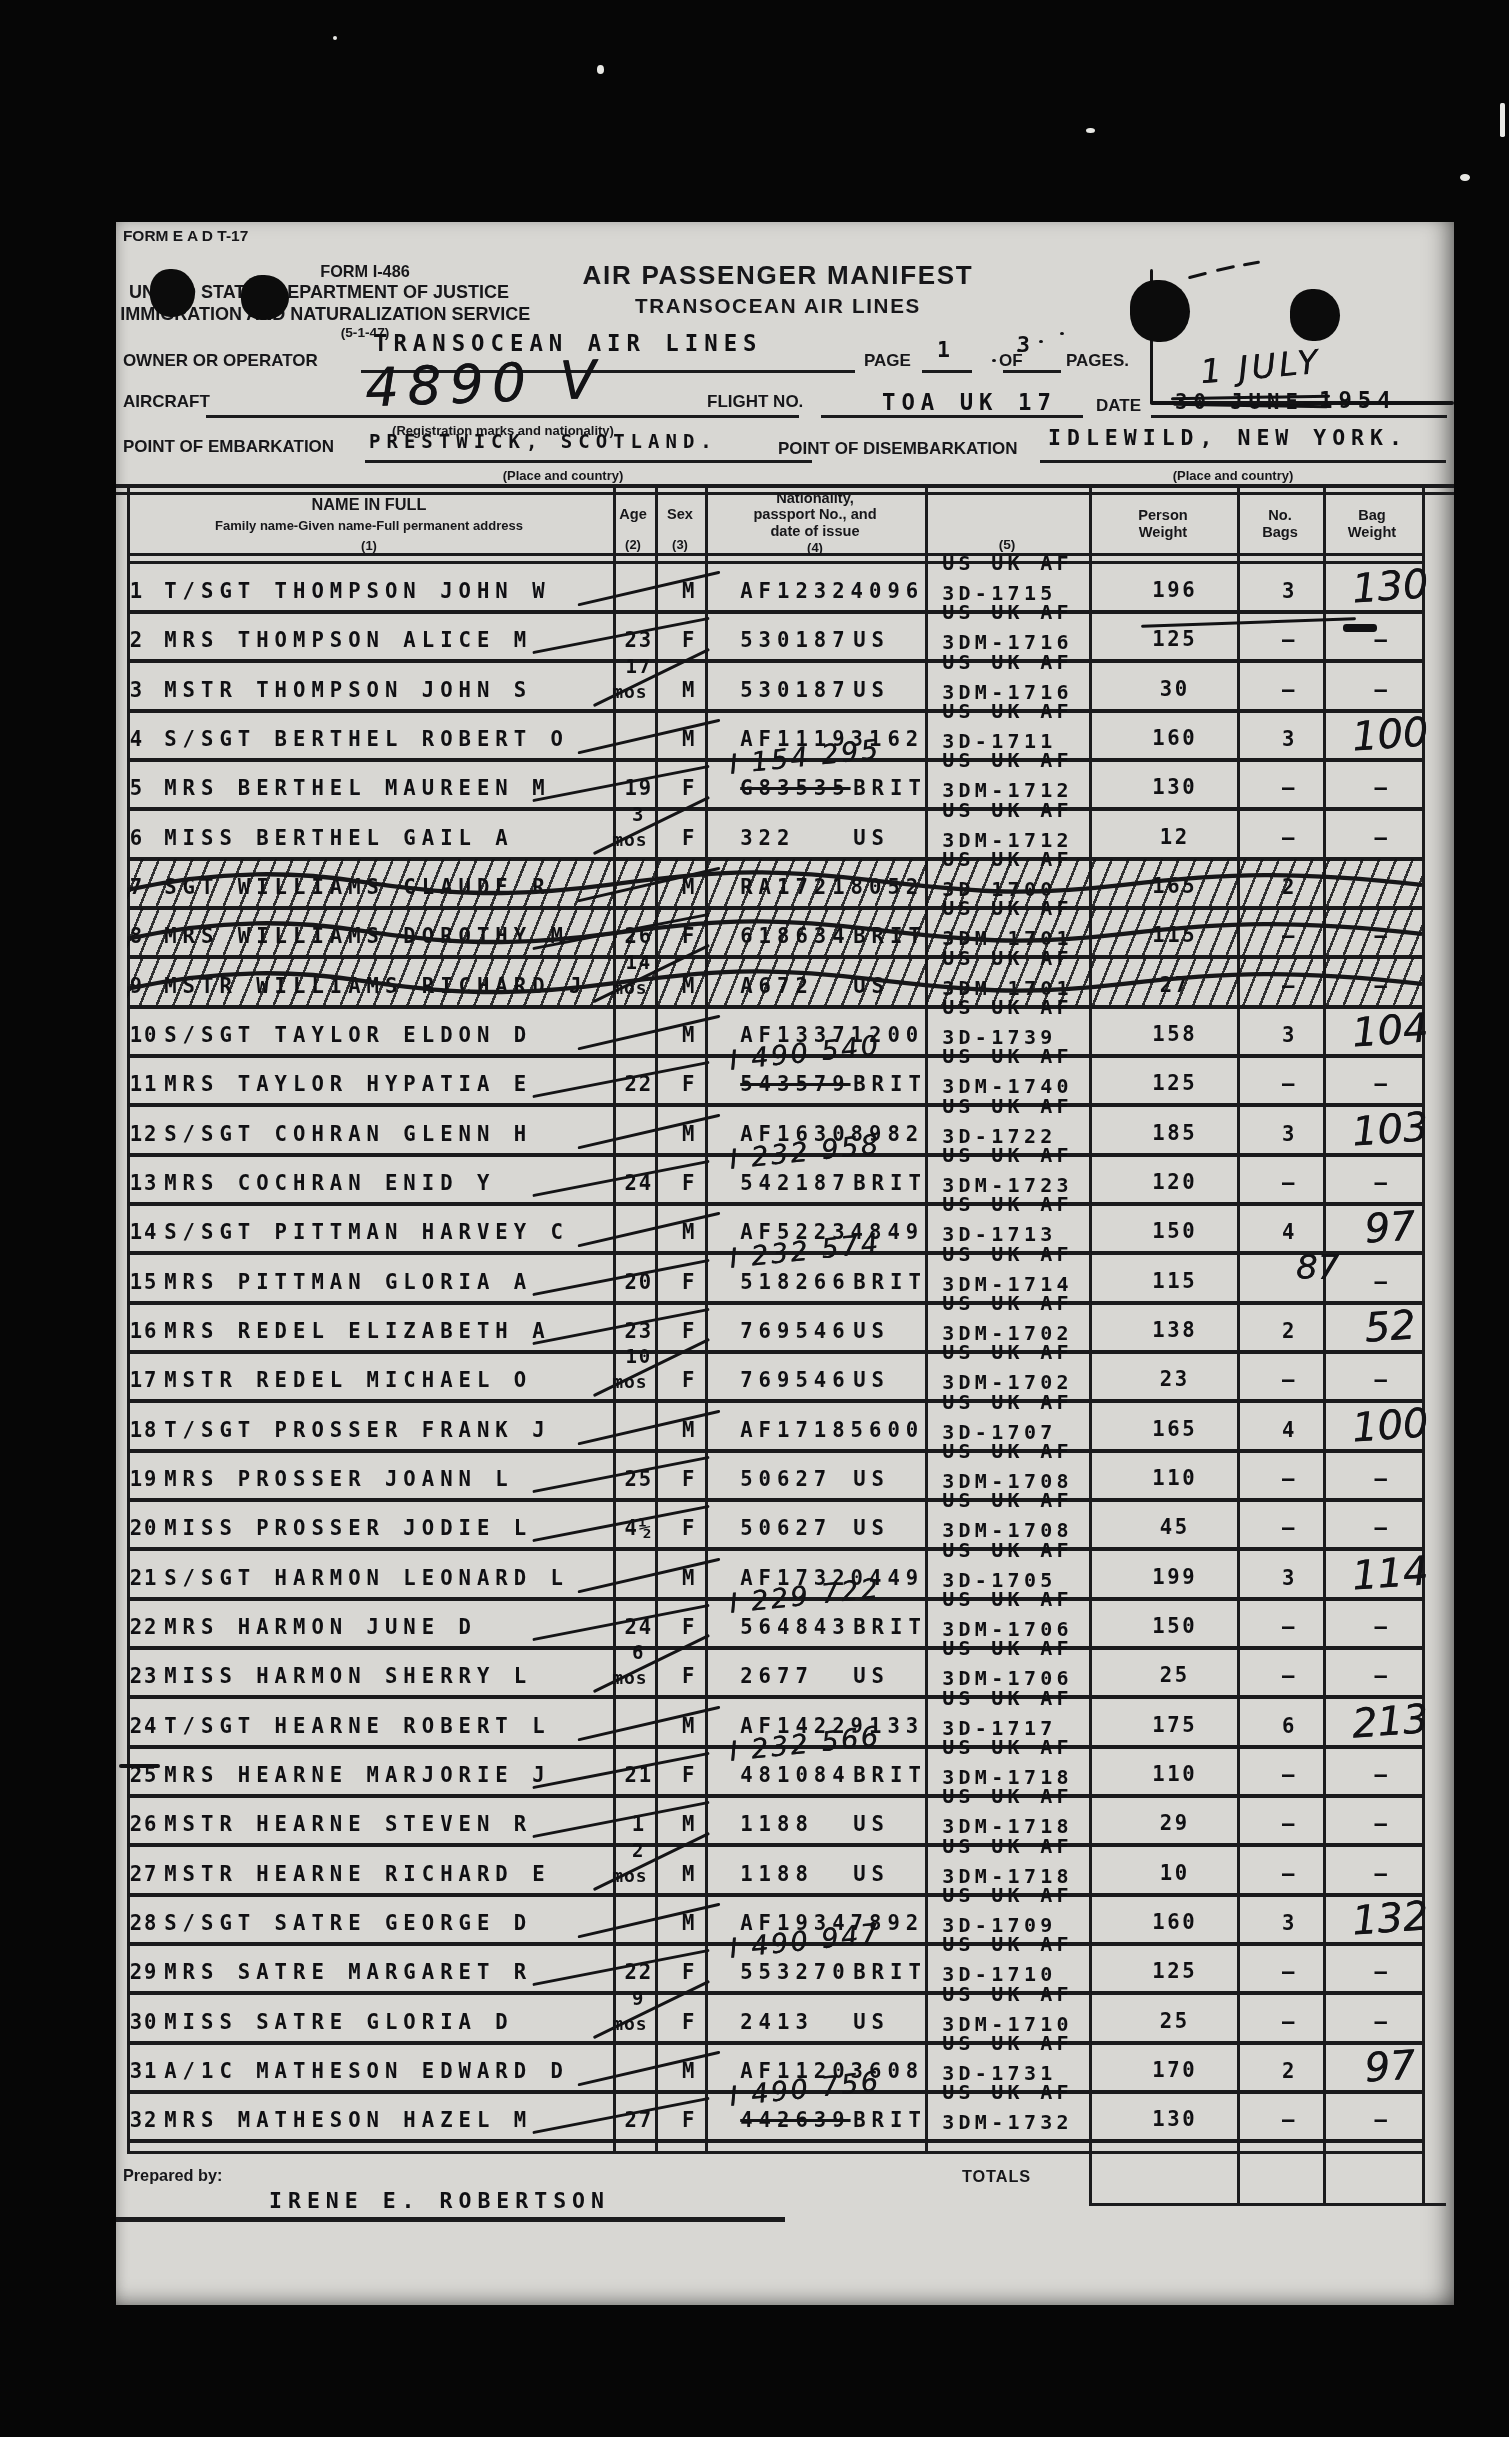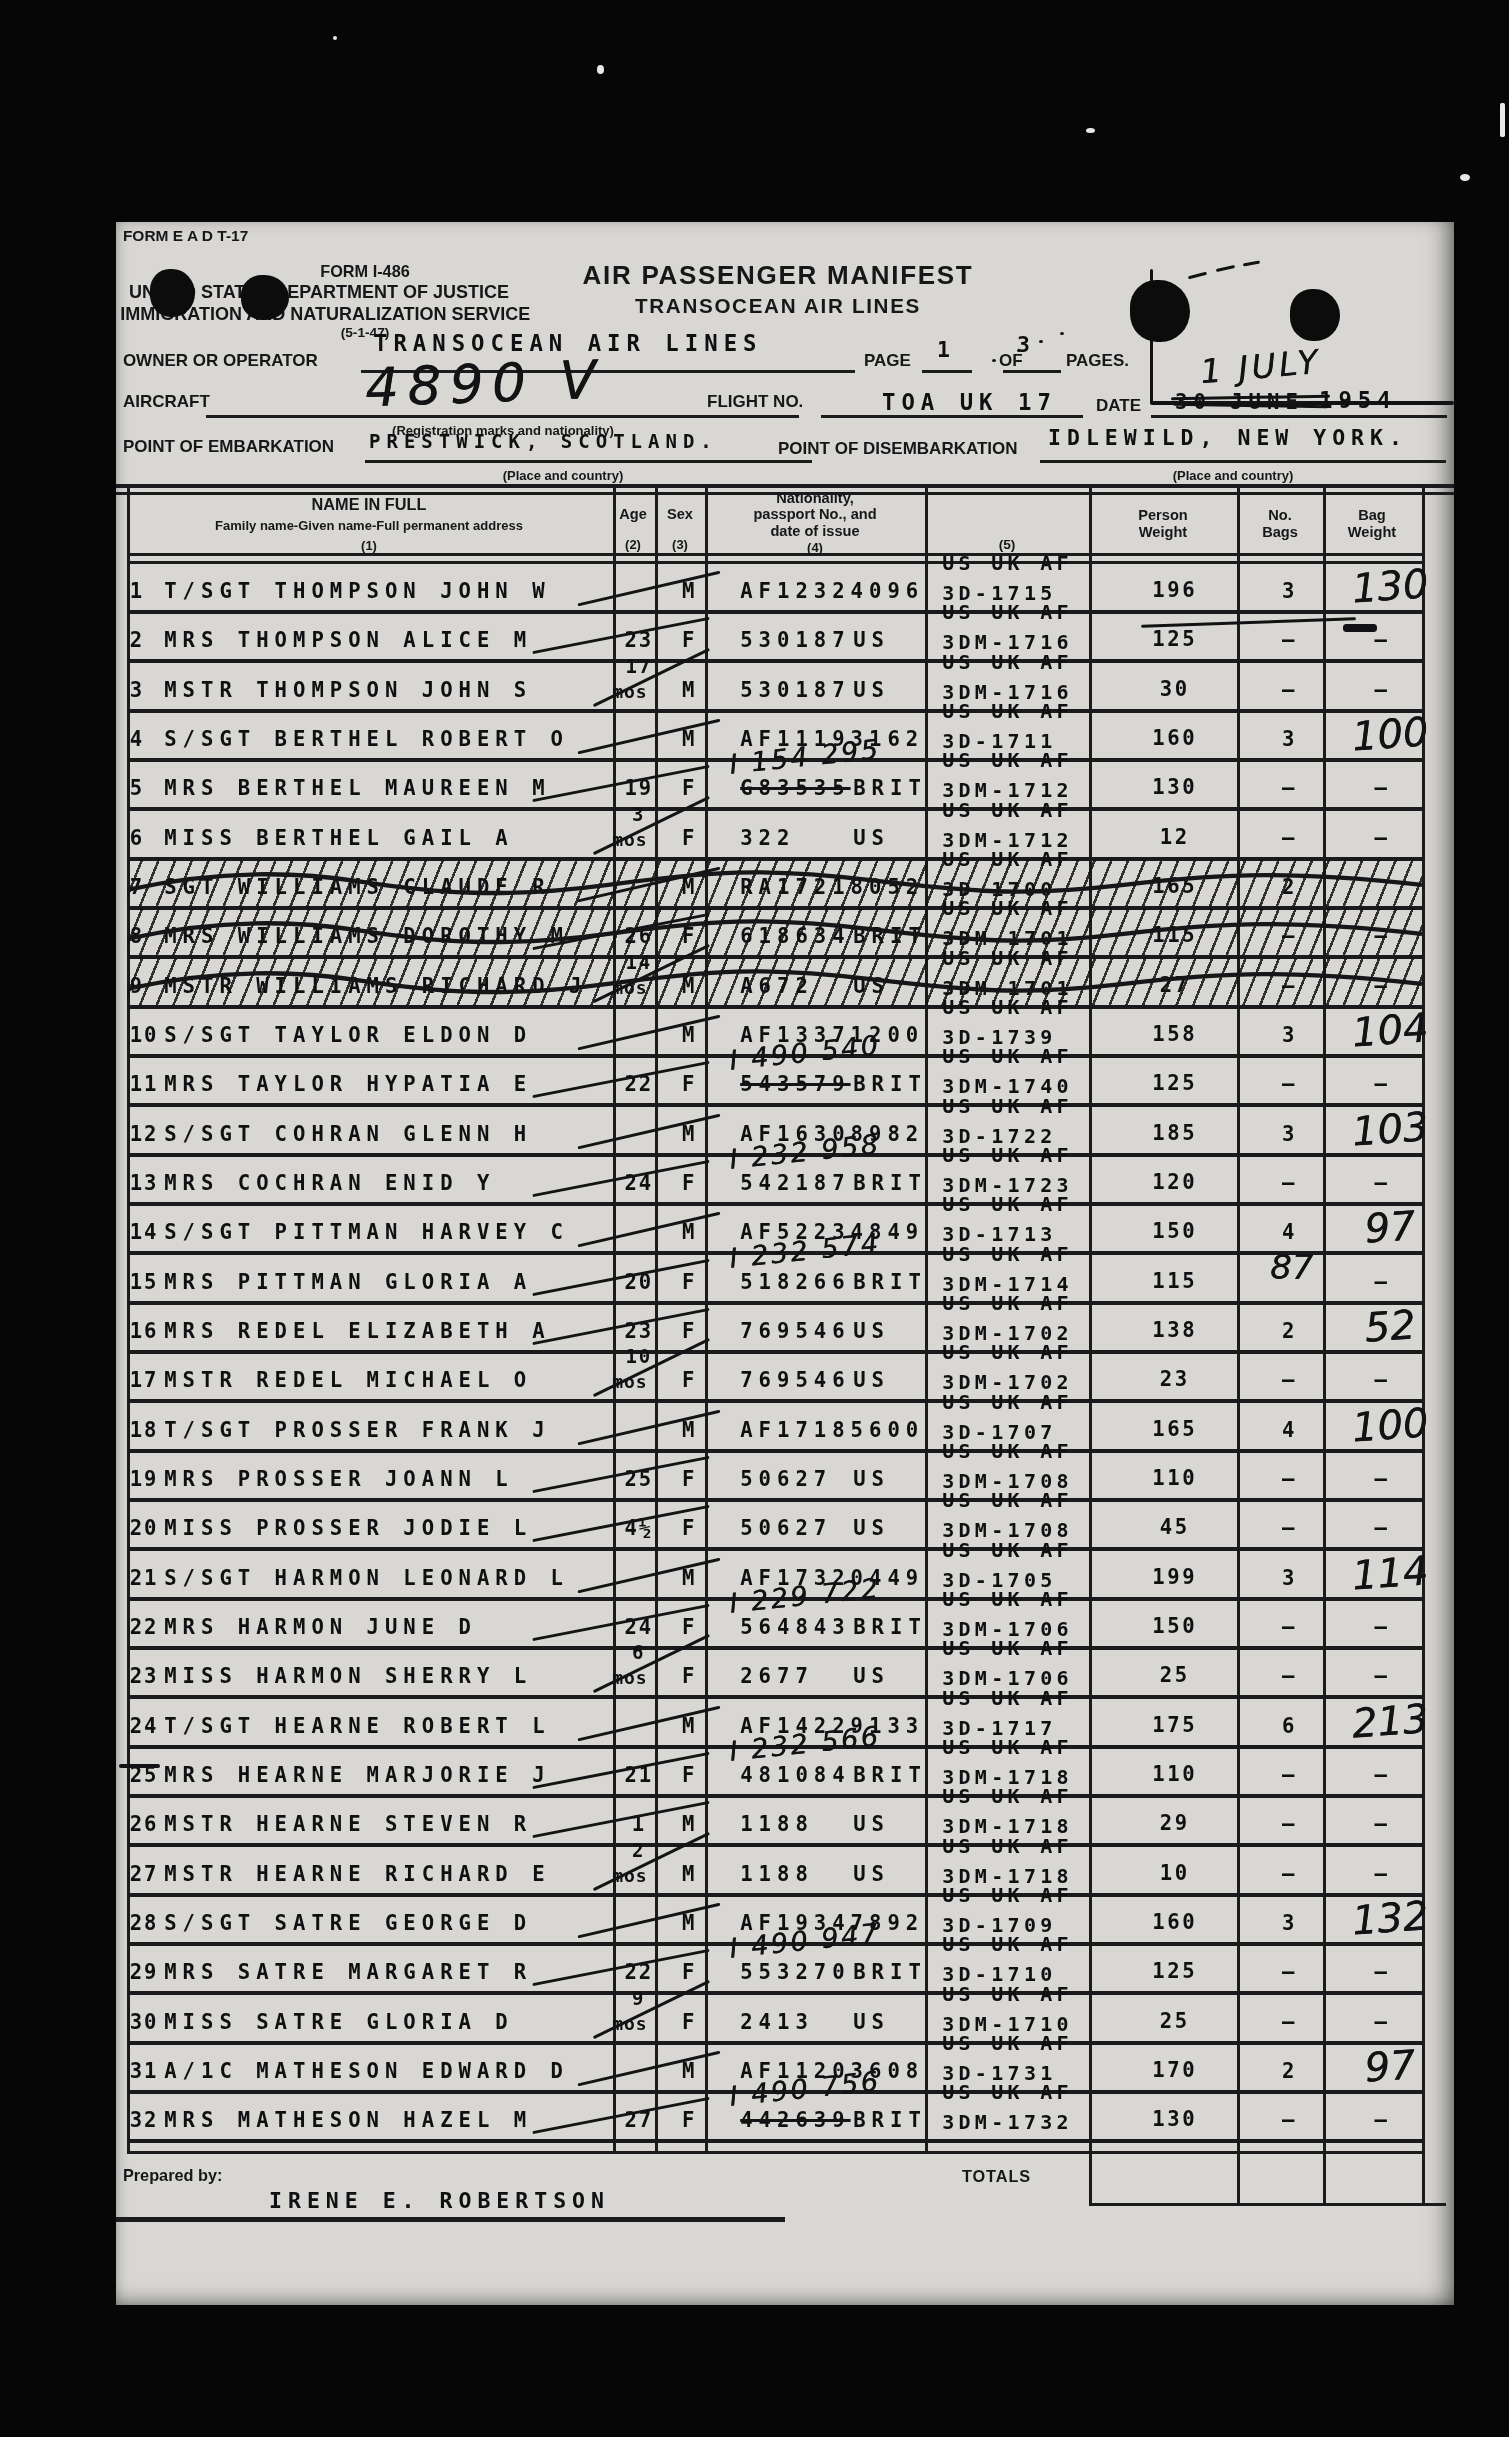--- a/index.html
+++ b/index.html
@@ -27,21 +27,21 @@
   .sexc{position:absolute;left:539px;width:50px;top:16.3px;font-size:20.6px;text-align:center;}
   .passn{position:absolute;left:613px;top:16.3px;font-size:20.6px;}
   .passnat{position:absolute;left:726px;top:16.3px;font-size:20.6px;}
   .strike{text-decoration:line-through;text-decoration-thickness:3.4px;text-decoration-color:#141416;}
   .handpass{left:602px;top:-19px;font-size:27px;transform:rotate(-6deg);letter-spacing:2.6px;}
   .visa{position:absolute;left:815px;top:-12px;font-size:20px;letter-spacing:4.3px;}
   .docn{position:absolute;left:815px;top:18px;font-size:20px;letter-spacing:4.3px;}
   .wtc{position:absolute;left:973px;width:149px;top:14.6px;font-size:20.6px;text-align:center;letter-spacing:2.6px;}
   .bagc{position:absolute;left:1121px;width:86px;top:16.3px;font-size:20.6px;text-align:center;}
   .bwc{position:absolute;left:1207px;width:99px;top:16.3px;font-size:20.6px;text-align:center;}
-  .bagsh{left:1117px;width:95px;top:-6.9px;font-size:34px;text-align:center;}
+  .bagsh{left:1117px;width:95px;top:-6.9px;font-size:34px;text-align:right;}
   .bwh{left:1203px;width:120px;top:0px;font-size:40px;text-align:center;transform:rotate(-4deg);}
   .slash{position:absolute;background:#141416;height:3.4px;border-radius:2.6px;}
   .sl-m{left:449px;width:146px;top:24px;transform:rotate(-13deg);}
   .sl-f{left:404px;width:180px;top:22.3px;transform:rotate(-11deg);}
   .sl-u{left:460px;width:129px;top:13.7px;transform:rotate(-26deg);}
   .hatch{position:absolute;left:0;top:0;width:1295px;height:49px;
          background:repeating-linear-gradient(112deg,transparent 0 13px,rgba(18,18,20,.85) 13px 15.5px);}
   .wavy{position:absolute;left:0;top:0;}
   .hdr{font-size:14.6px;}
 </style>

